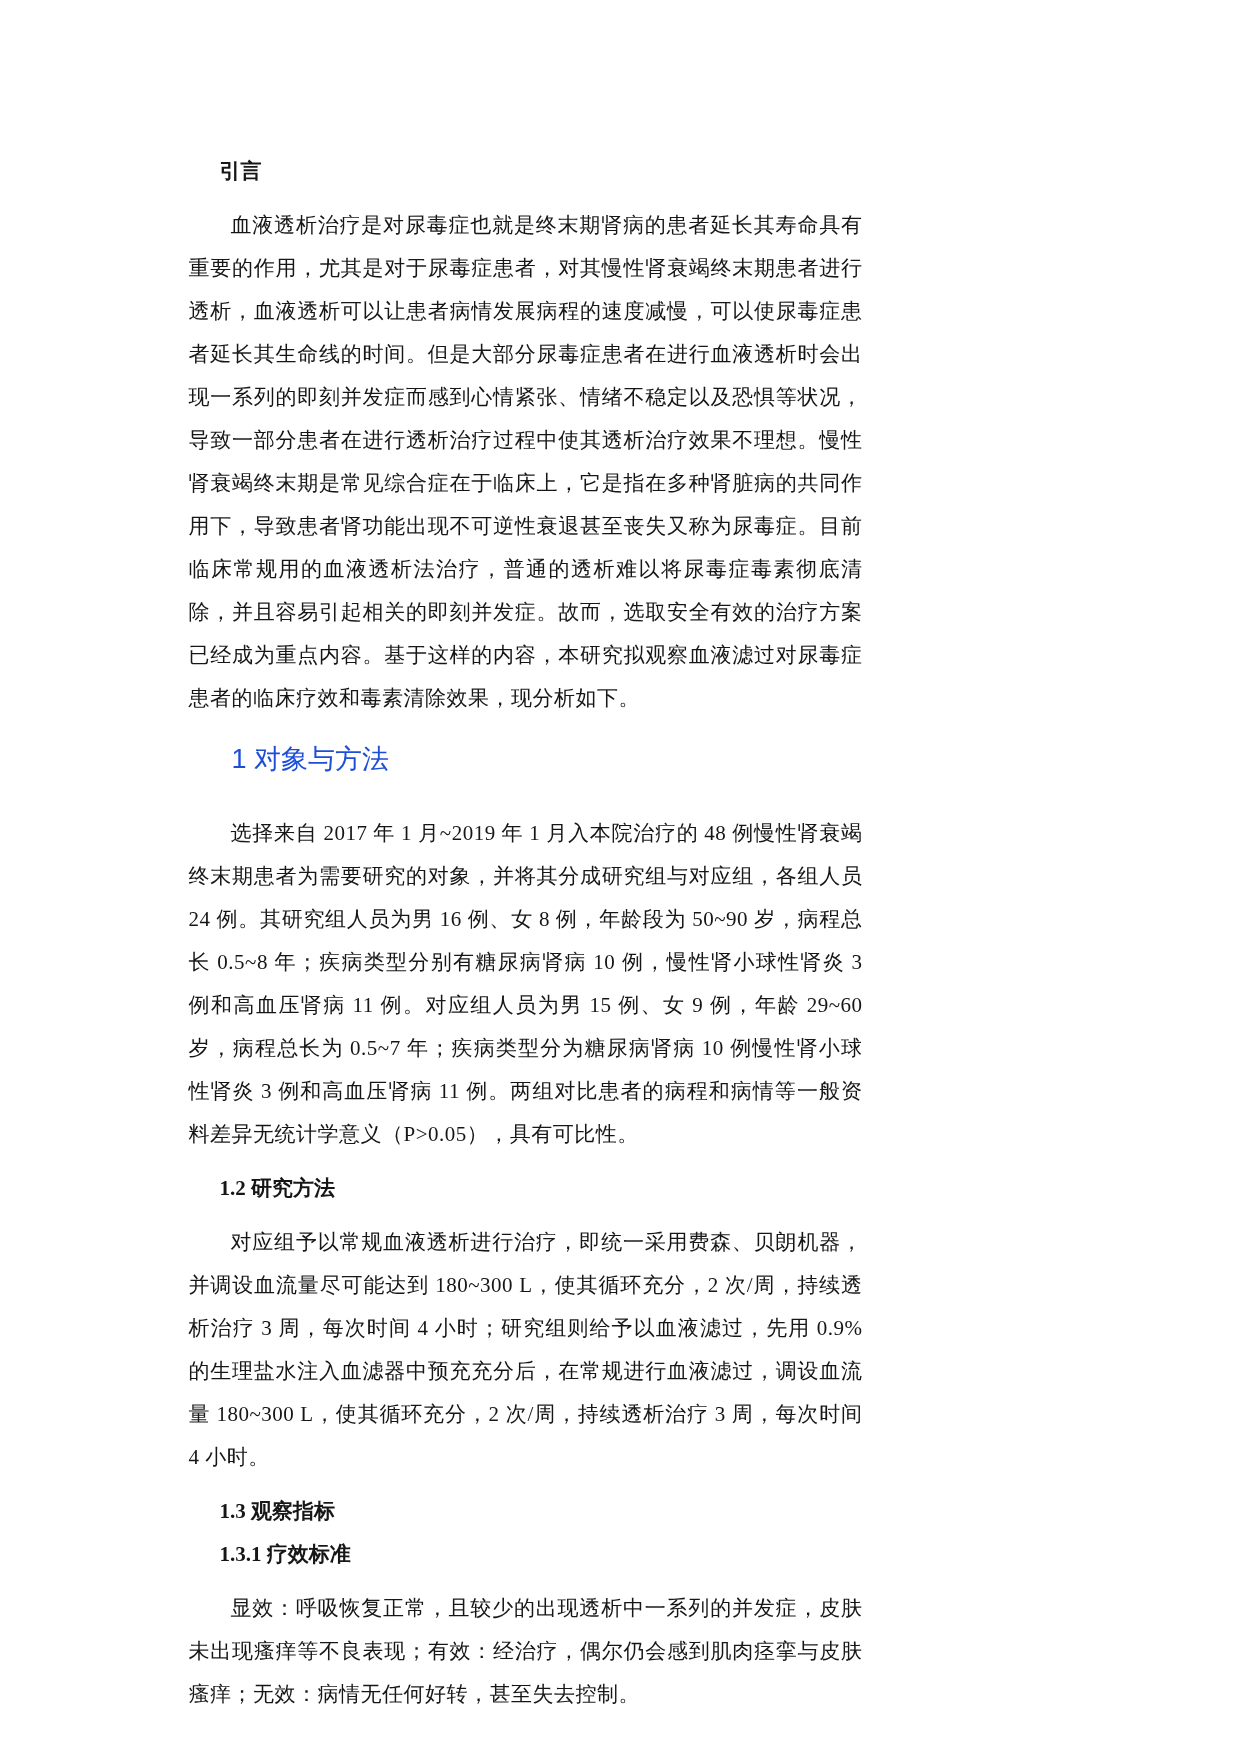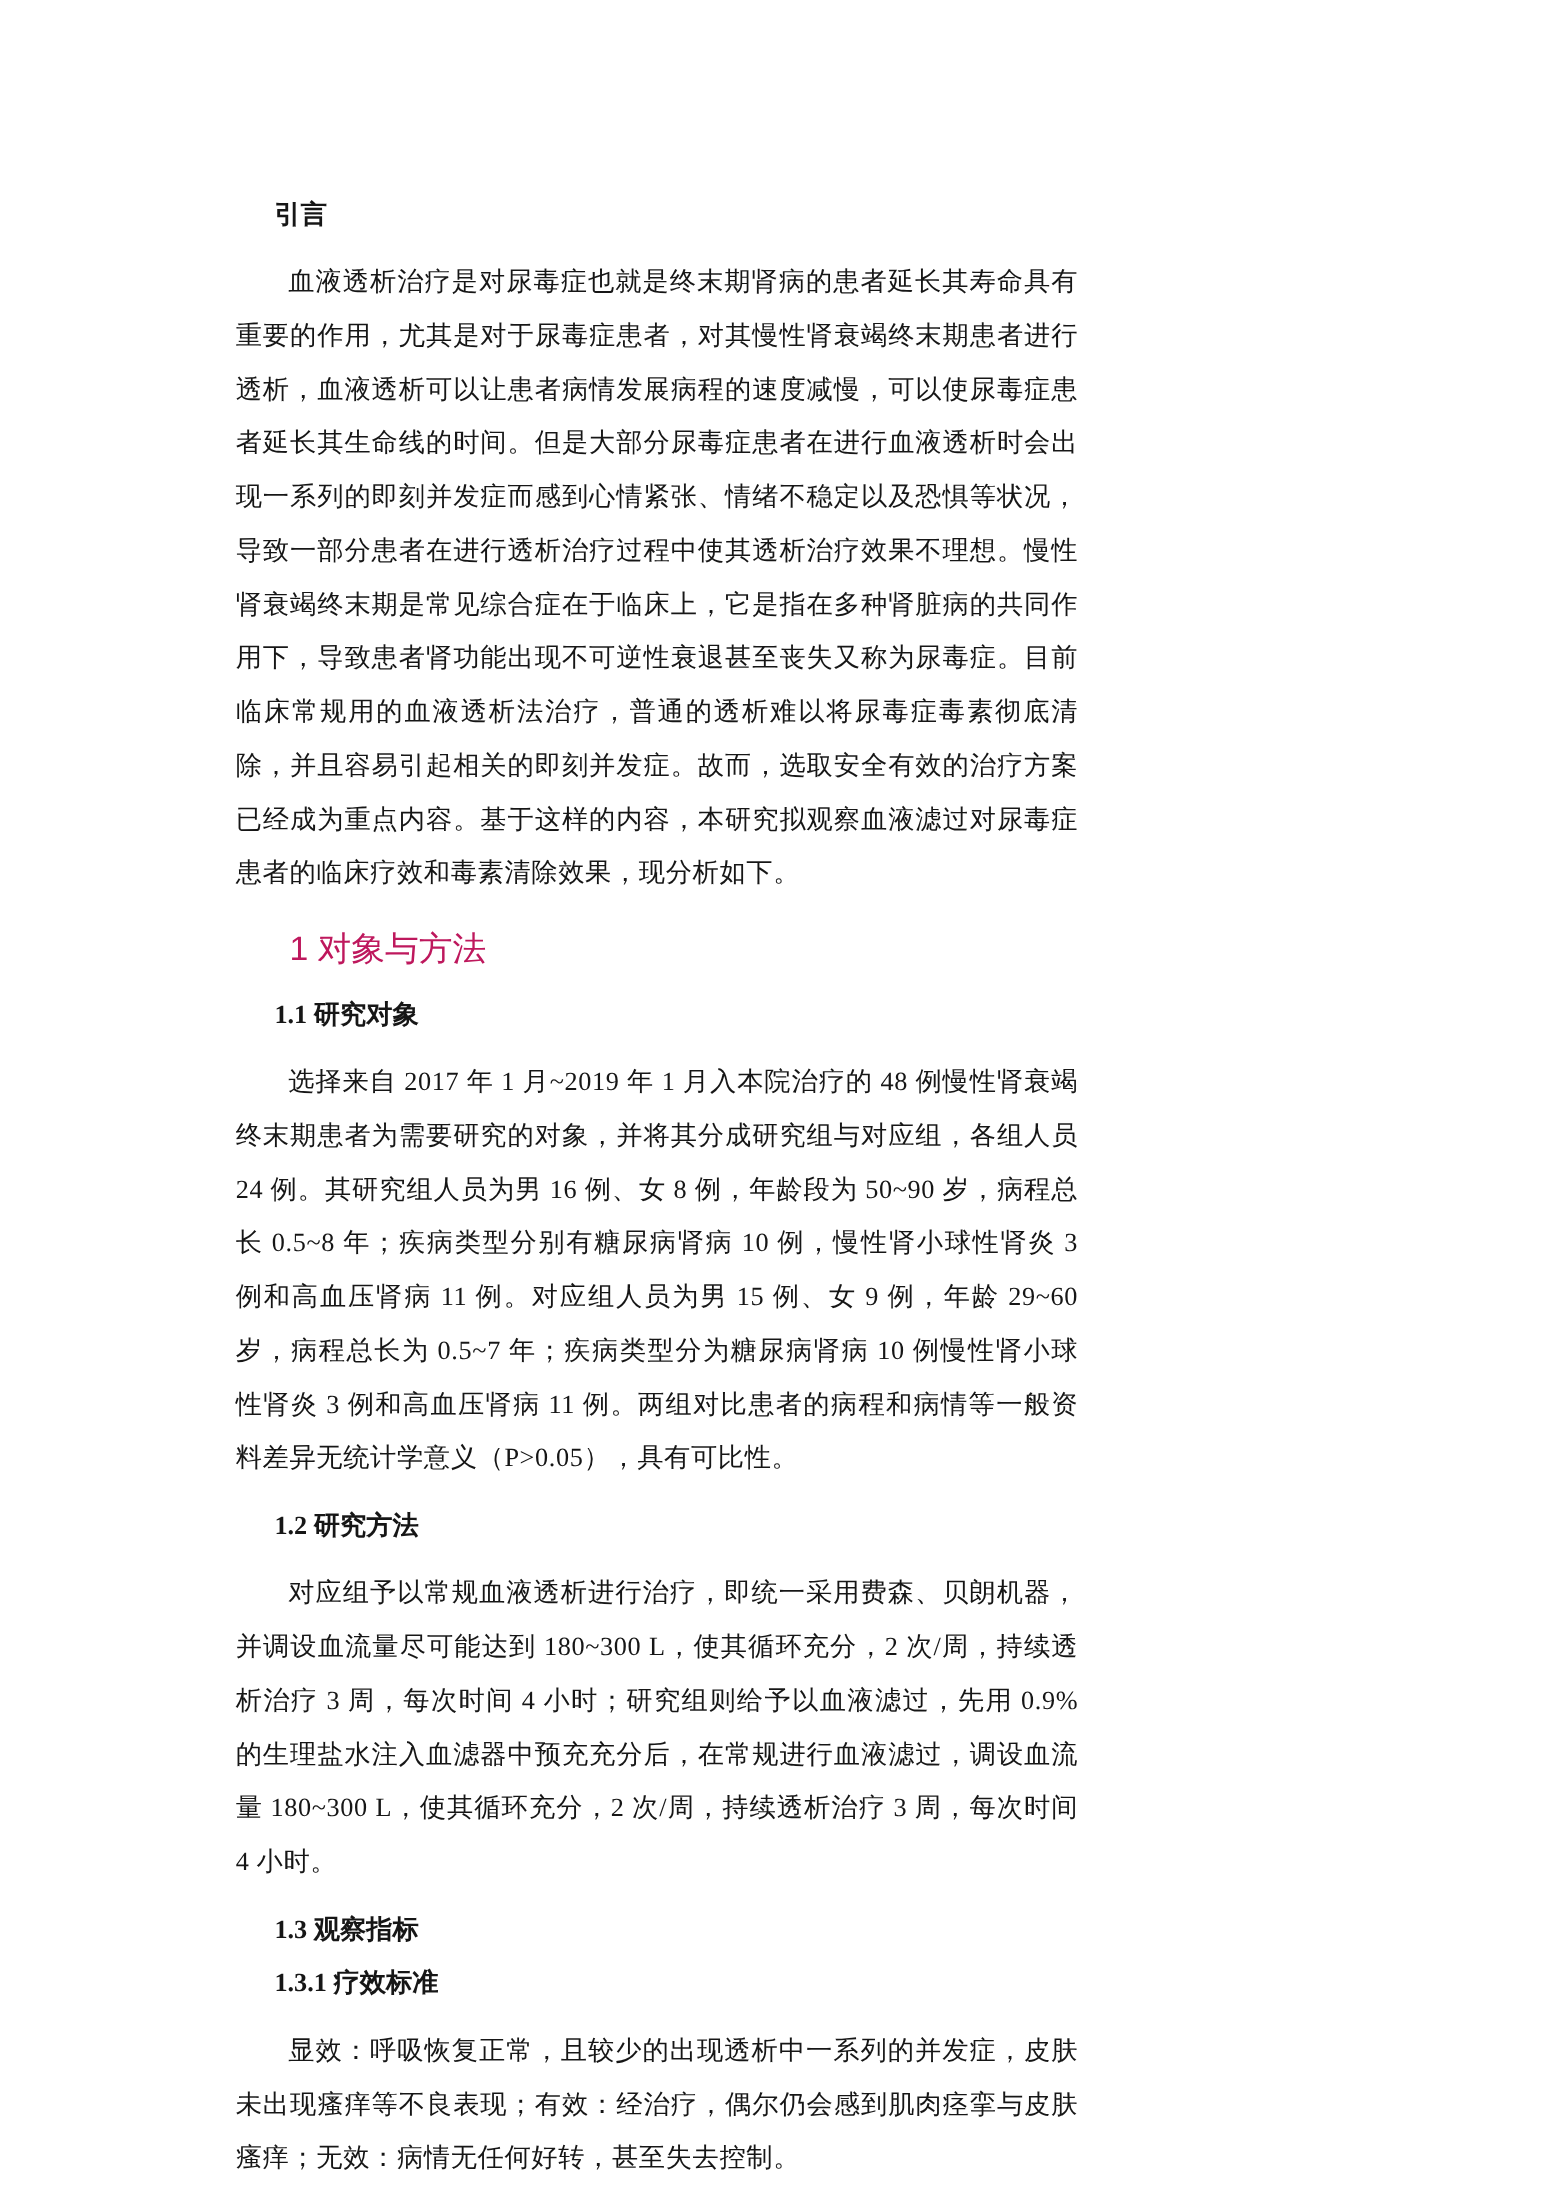--- a/index.html
+++ b/index.html
@@ -28,27 +28,27 @@
     letter-spacing: 0.5px;
   }
   .h-intro {
     margin: 0;
     font-size: 21px;
     font-weight: bold;
     text-indent: 2em;
     line-height: 43px;
   }
   .h-large {
-    margin: 16px 0 8px 0;
+    margin: 16px 0 30px 0;
     font-family: "Liberation Sans", "DejaVu Sans", sans-serif;
     font-weight: normal;
     font-size: 27px;
     text-indent: 2em;
     line-height: 46px;
-    color: #be185d;
+    color: #1d4ed8;
   }
   .h-sub {
     margin: 0;
     font-size: 21px;
     font-weight: bold;
     text-indent: 2em;
     line-height: 43px;
   }
   .h-plain {
     margin: 0;
@@ -62,21 +62,20 @@
 <body>
 
 <div class="page">
 
   <h3 class="h-intro">引言</h3>
 
   <p class="para">血液透析治疗是对尿毒症也就是终末期肾病的患者延长其寿命具有重要的作用，尤其是对于尿毒症患者，对其慢性肾衰竭终末期患者进行透析，血液透析可以让患者病情发展病程的速度减慢，可以使尿毒症患者延长其生命线的时间。但是大部分尿毒症患者在进行血液透析时会出现一系列的即刻并发症而感到心情紧张、情绪不稳定以及恐惧等状况，导致一部分患者在进行透析治疗过程中使其透析治疗效果不理想。慢性肾衰竭终末期是常见综合症在于临床上，它是指在多种肾脏病的共同作用下，导致患者肾功能出现不可逆性衰退甚至丧失又称为尿毒症。目前临床常规用的血液透析法治疗，普通的透析难以将尿毒症毒素彻底清除，并且容易引起相关的即刻并发症。故而，选取安全有效的治疗方案已经成为重点内容。基于这样的内容，本研究拟观察血液滤过对尿毒症患者的临床疗效和毒素清除效果，现分析如下。</p>
 
   <h2 class="h-large">1 对象与方法</h2>
 
-  <h3 class="h-sub">1.1 研究对象</h3>
 
   <p class="para">选择来自 2017 年 1 月~2019 年 1 月入本院治疗的 48 例慢性肾衰竭终末期患者为需要研究的对象，并将其分成研究组与对应组，各组人员 24 例。其研究组人员为男 16 例、女 8 例，年龄段为 50~90 岁，病程总长 0.5~8 年；疾病类型分别有糖尿病肾病 10 例，慢性肾小球性肾炎 3 例和高血压肾病 11 例。对应组人员为男 15 例、女 9 例，年龄 29~60 岁，病程总长为 0.5~7 年；疾病类型分为糖尿病肾病 10 例慢性肾小球性肾炎 3 例和高血压肾病 11 例。两组对比患者的病程和病情等一般资料差异无统计学意义（P&gt;0.05），具有可比性。</p>
 
   <h3 class="h-sub">1.2 研究方法</h3>
 
   <p class="para">对应组予以常规血液透析进行治疗，即统一采用费森、贝朗机器，并调设血流量尽可能达到 180~300 L，使其循环充分，2 次/周，持续透析治疗 3 周，每次时间 4 小时；研究组则给予以血液滤过，先用 0.9%的生理盐水注入血滤器中预充充分后，在常规进行血液滤过，调设血流量 180~300 L，使其循环充分，2 次/周，持续透析治疗 3 周，每次时间 4 小时。</p>
 
   <h3 class="h-sub">1.3 观察指标</h3>
 
   <h4 class="h-plain">1.3.1 疗效标准</h4>

